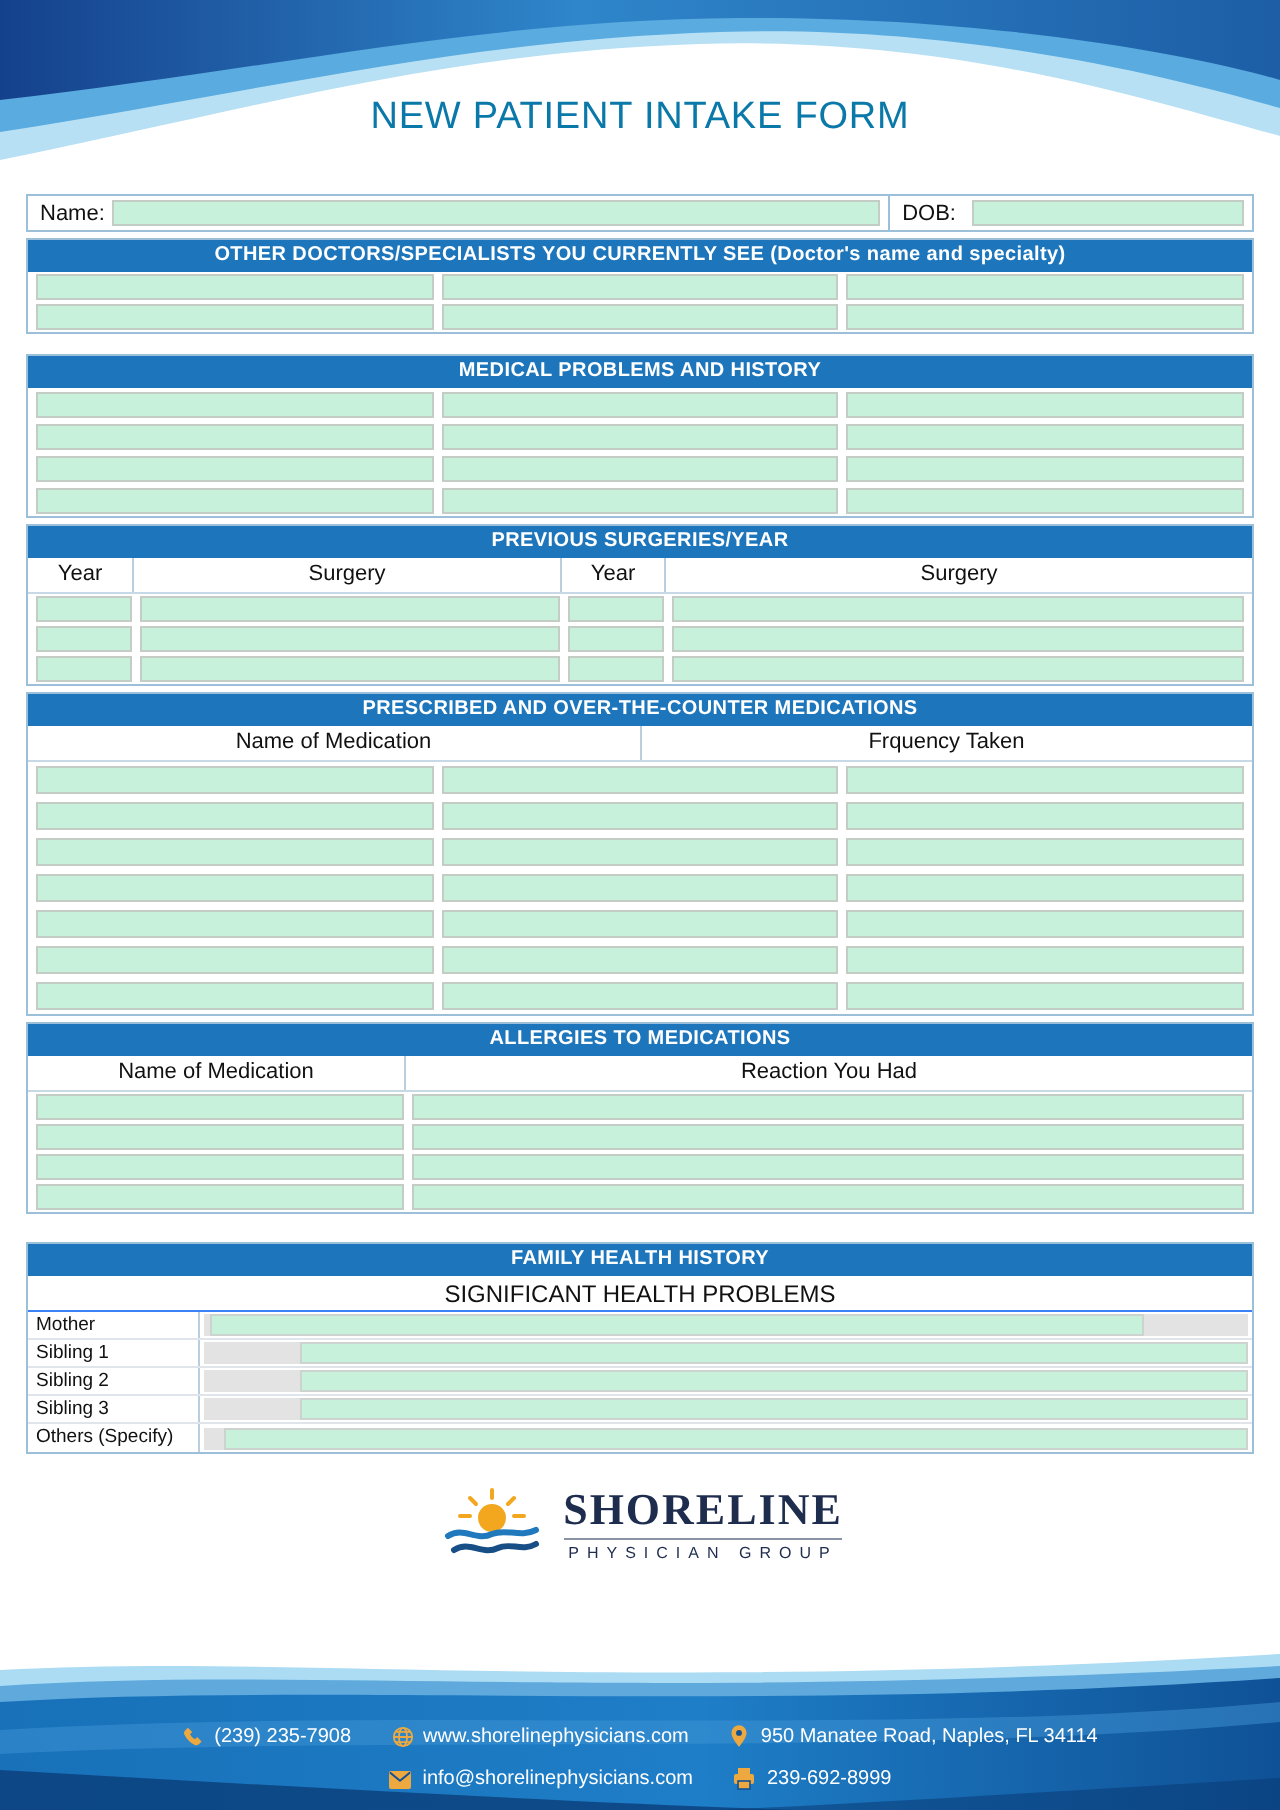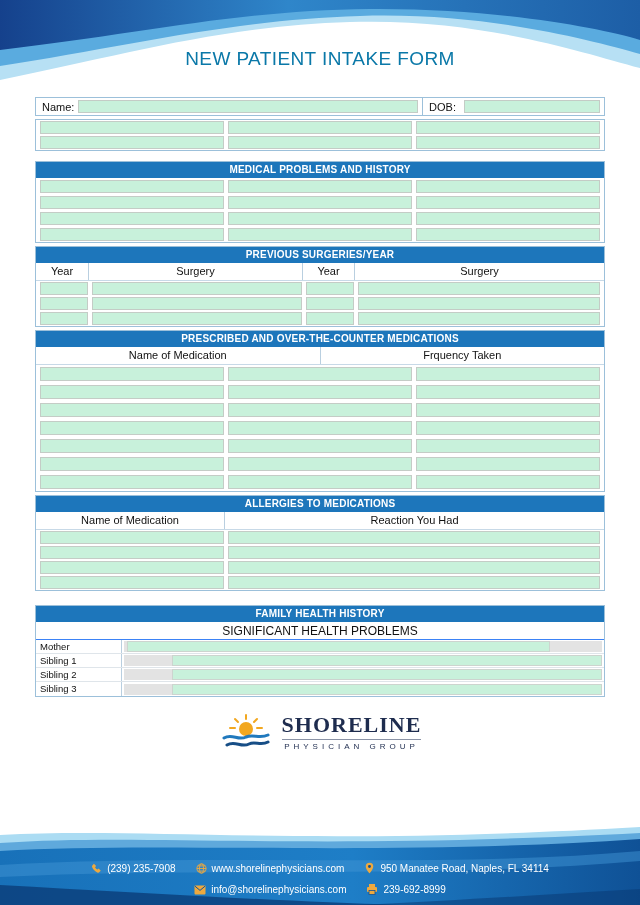--- a/index.html
+++ b/index.html
@@ -2,21 +2,21 @@
 <html style="--title: #0a78a8; --header-bar: #1d76bb; --field-green: #c8f1db; --footer-gold: #eda93f;"><head>
 <meta charset="utf-8">
 <style>
   *{box-sizing:border-box;margin:0;padding:0}
   body{width:640px;height:905px;position:relative;overflow:hidden;background:#fff;
        font-family:"Liberation Sans",sans-serif;color:#111}
   .top-svg{position:absolute;top:0;left:0;display:block;z-index:1}
   .bot-svg{position:absolute;bottom:0;left:0;display:block;z-index:1}
   .title{position:relative;z-index:2;text-align:center;padding-top:48px;font-size:19px;
          font-weight:normal;color:var(--title,#0a78a8);letter-spacing:.4px}
-  .content{position:relative;z-index:2;width:570px;margin:0 auto}
+  .content{position:relative;z-index:2;width:614px;margin:0 auto}
   .section{border:1px solid #9cc0da;background:#fff}
   .bluebar{background:var(--header-bar,#1d76bb);color:#fff;font-weight:bold;font-size:10px;
            line-height:16px;height:16px;text-align:center;letter-spacing:.2px;overflow:hidden;white-space:nowrap}
   .namerow{display:flex;align-items:center;height:19px;margin-top:27px;padding:0 2px}
   .lbl{font-size:11px;padding:0 4px;white-space:nowrap}
   .dob-lbl{border-left:1px solid #9cc0da;align-self:stretch;display:flex;align-items:center;margin-left:4px;padding-left:6px}
   .gfill{background:var(--field-green,#c8f1db);border:1px solid #c4ccc6;height:13px}
   .name-in{flex:1}
   .dob-in{width:136px;margin-left:4px;margin-right:2px}
   .mt3{margin-top:3px}.mt10{margin-top:10px}.mt14{margin-top:14px}
@@ -77,20 +77,21 @@
 <div class="content">
 
   <div class="section namerow">
     <span class="lbl">Name:</span>
     <div class="gfill name-in"></div>
     <span class="lbl dob-lbl">DOB:</span>
     <div class="gfill dob-in"></div>
   </div>
 
   <div class="section mt3">
+    <div class="bluebar">OTHER DOCTORS/SPECIALISTS YOU CURRENTLY SEE (Doctor's name and specialty)</div>
     <div id="doctors-grid">
         <div class="irow">
           <div class="cellwrap w3">
             <div class="gcell"></div>
           </div>
           <div class="cellwrap w3">
             <div class="gcell"></div>
           </div>
           <div class="cellwrap w3">
             <div class="gcell"></div>
@@ -366,20 +367,28 @@
         <div class="fam-row fam-3">
           <div class="fam-label">Sibling 2</div>
           <div class="fam-field">
             <div class="seg lead"></div>
             <div class="seg-green"></div>
             <div class="seg tail"></div>
           </div>
         </div>
         <div class="fam-row fam-4">
           <div class="fam-label">Sibling 3</div>
+          <div class="fam-field">
+            <div class="seg lead"></div>
+            <div class="seg-green"></div>
+            <div class="seg tail"></div>
+          </div>
+        </div>
+        <div class="fam-row fam-5">
+          <div class="fam-label">Others (Specify)</div>
           <div class="fam-field">
             <div class="seg lead"></div>
             <div class="seg-green"></div>
             <div class="seg tail"></div>
           </div>
         </div>
       </div>
   </div>
 
   <div class="logo">

